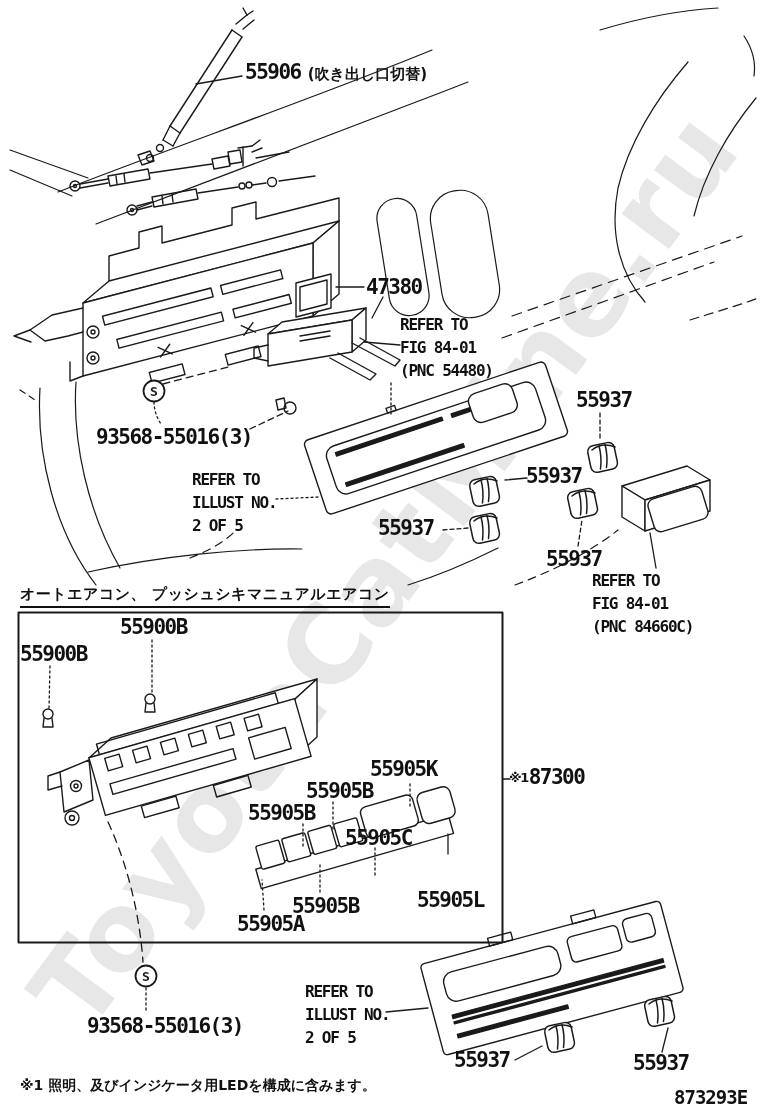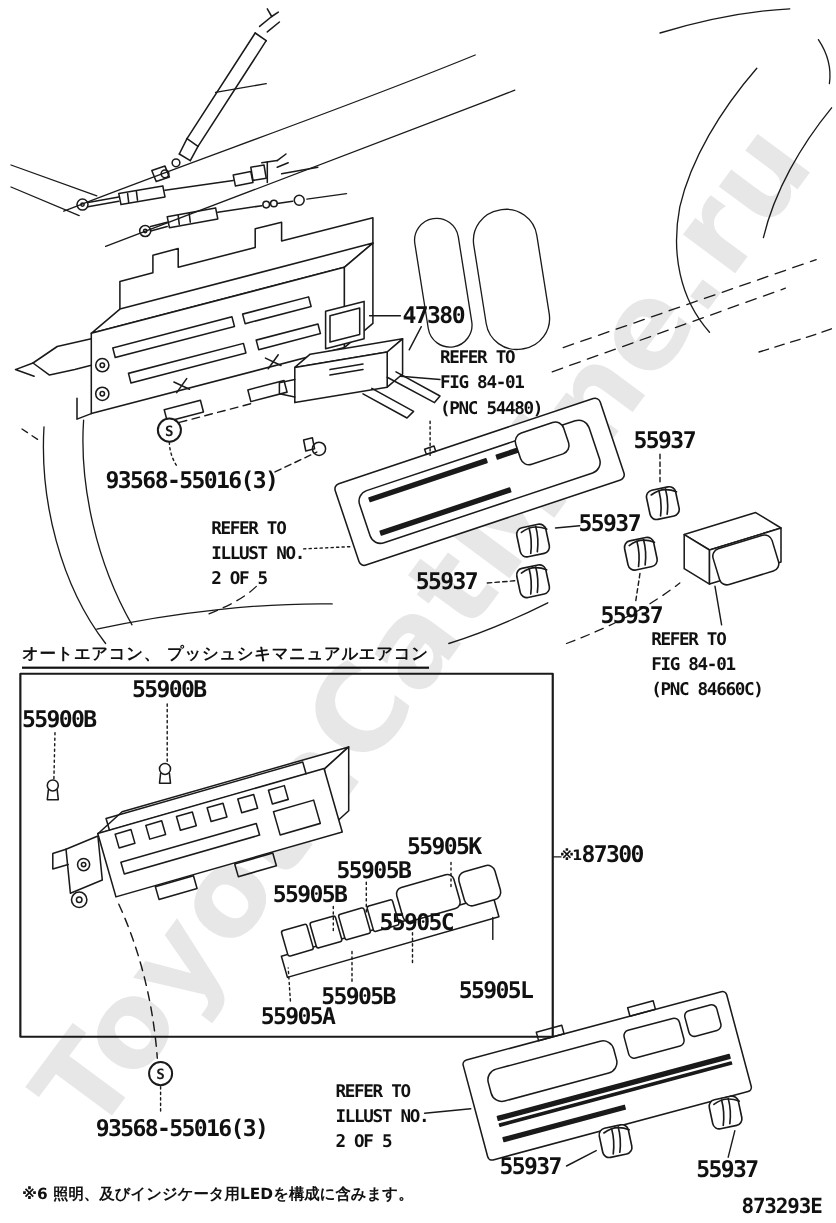--- a/index.html
+++ b/index.html
@@ -278,20 +278,23 @@
         <path d="M264,910 L262,880" stroke-dasharray="2 3"></path>
         <path d="M108,822 C130,870 140,920 143,962" stroke-dasharray="8 6"></path>
         <path d="M146,988 L146,1012" stroke-dasharray="2 3"></path>
         <path d="M386,1012 L428,1008"></path>
         <path d="M515,1060 L542,1046"></path>
         <path d="M662,1052 L668,1028"></path>
       </g>
     </g>
   </svg>
 
+  <div class="lbl pn" style="left:245px;top:60px">
+    <span>55906</span><span class="jp">(吹き出し口切替)</span>
+  </div>
 
 
 
   <div class="lbl pn" style="left:366px;top:275px">47380</div>
 
   <div class="lbl ref" style="left:400px;top:313px">
     <div>REFER TO</div>
     <div>FIG 84-01</div>
     <div>(PNC 54480)</div>
   </div>
@@ -336,17 +339,17 @@
     <div>REFER TO</div>
     <div>ILLUST NO.</div>
     <div>2 OF 5</div>
   </div>
 
   <div class="lbl pn" style="left:87px;top:1014px">93568-55016(3)</div>
 
   <div class="lbl pn" style="left:454px;top:1048px">55937</div>
   <div class="lbl pn" style="left:633px;top:1051px">55937</div>
 
-  <div class="lbl foot" style="left:20px;top:1077px">※6 照明、及びインジケータ用LEDを構成に含みます。</div>
+  <div class="lbl foot" style="left:20px;top:1077px">※1 照明、及びインジケータ用LEDを構成に含みます。</div>
 
   <div class="lbl figcode" style="left:674px;top:1086px">873293E</div>
 
 </div>
 
 </body></html>

